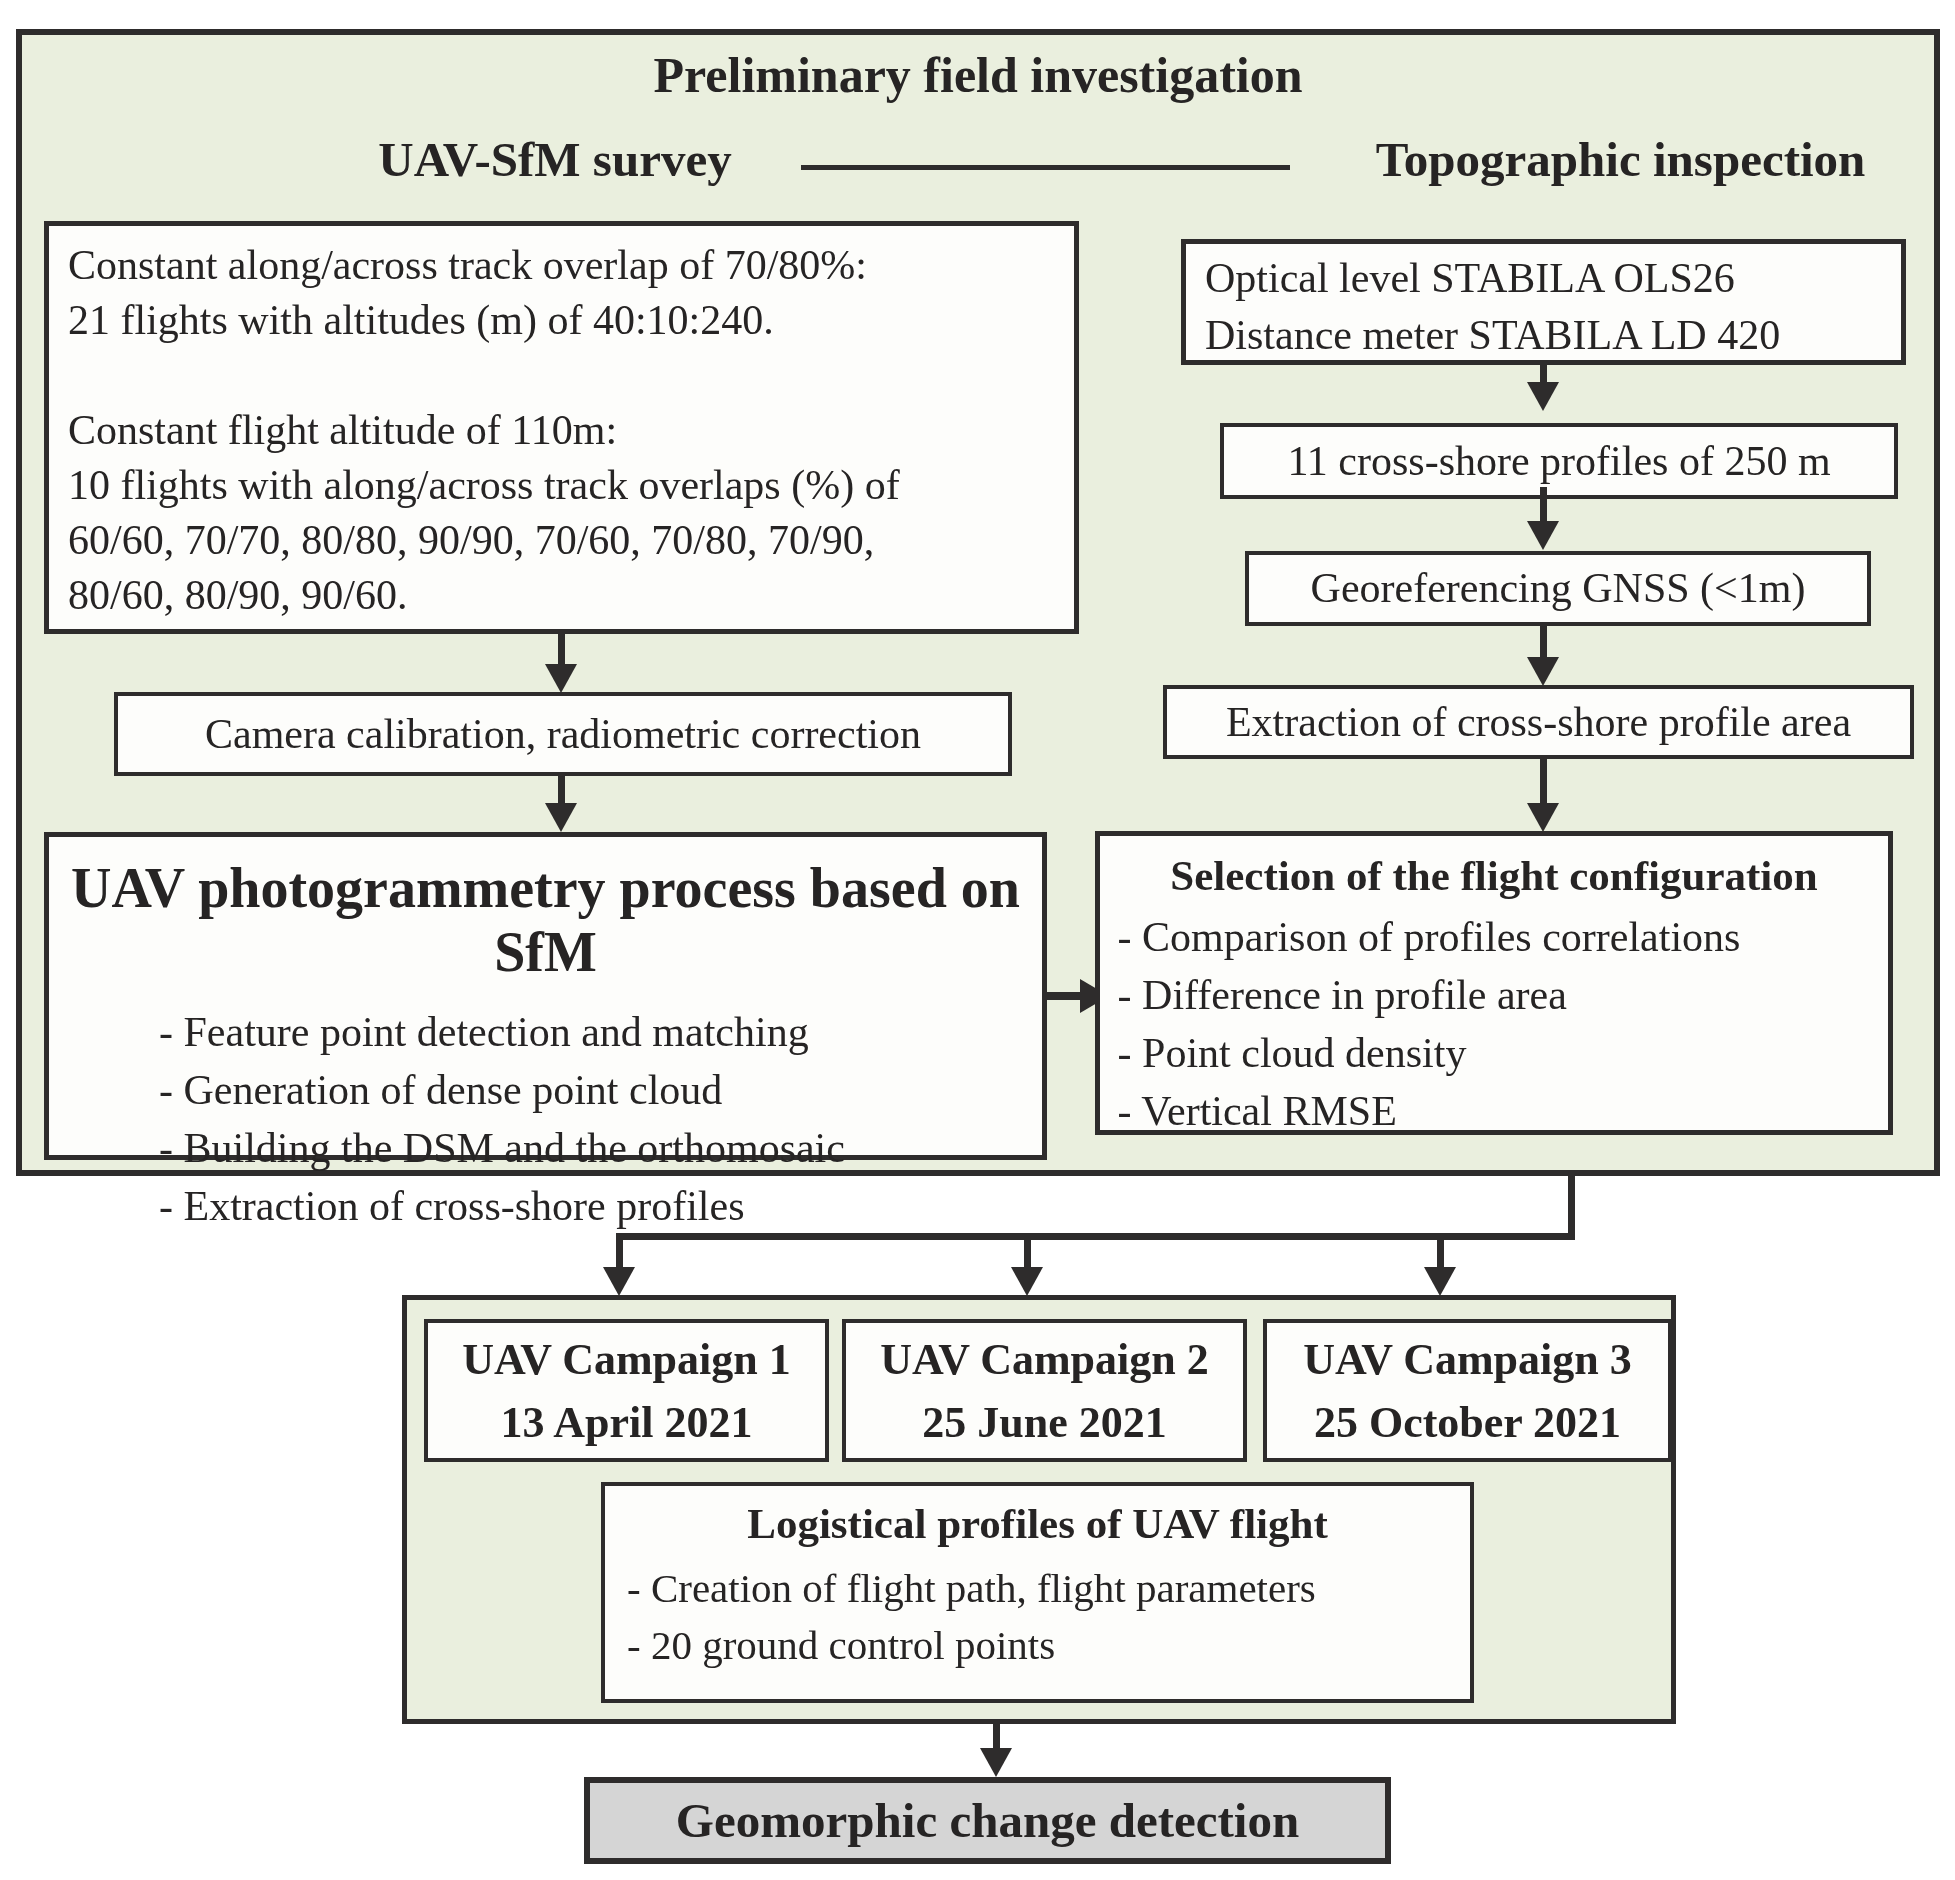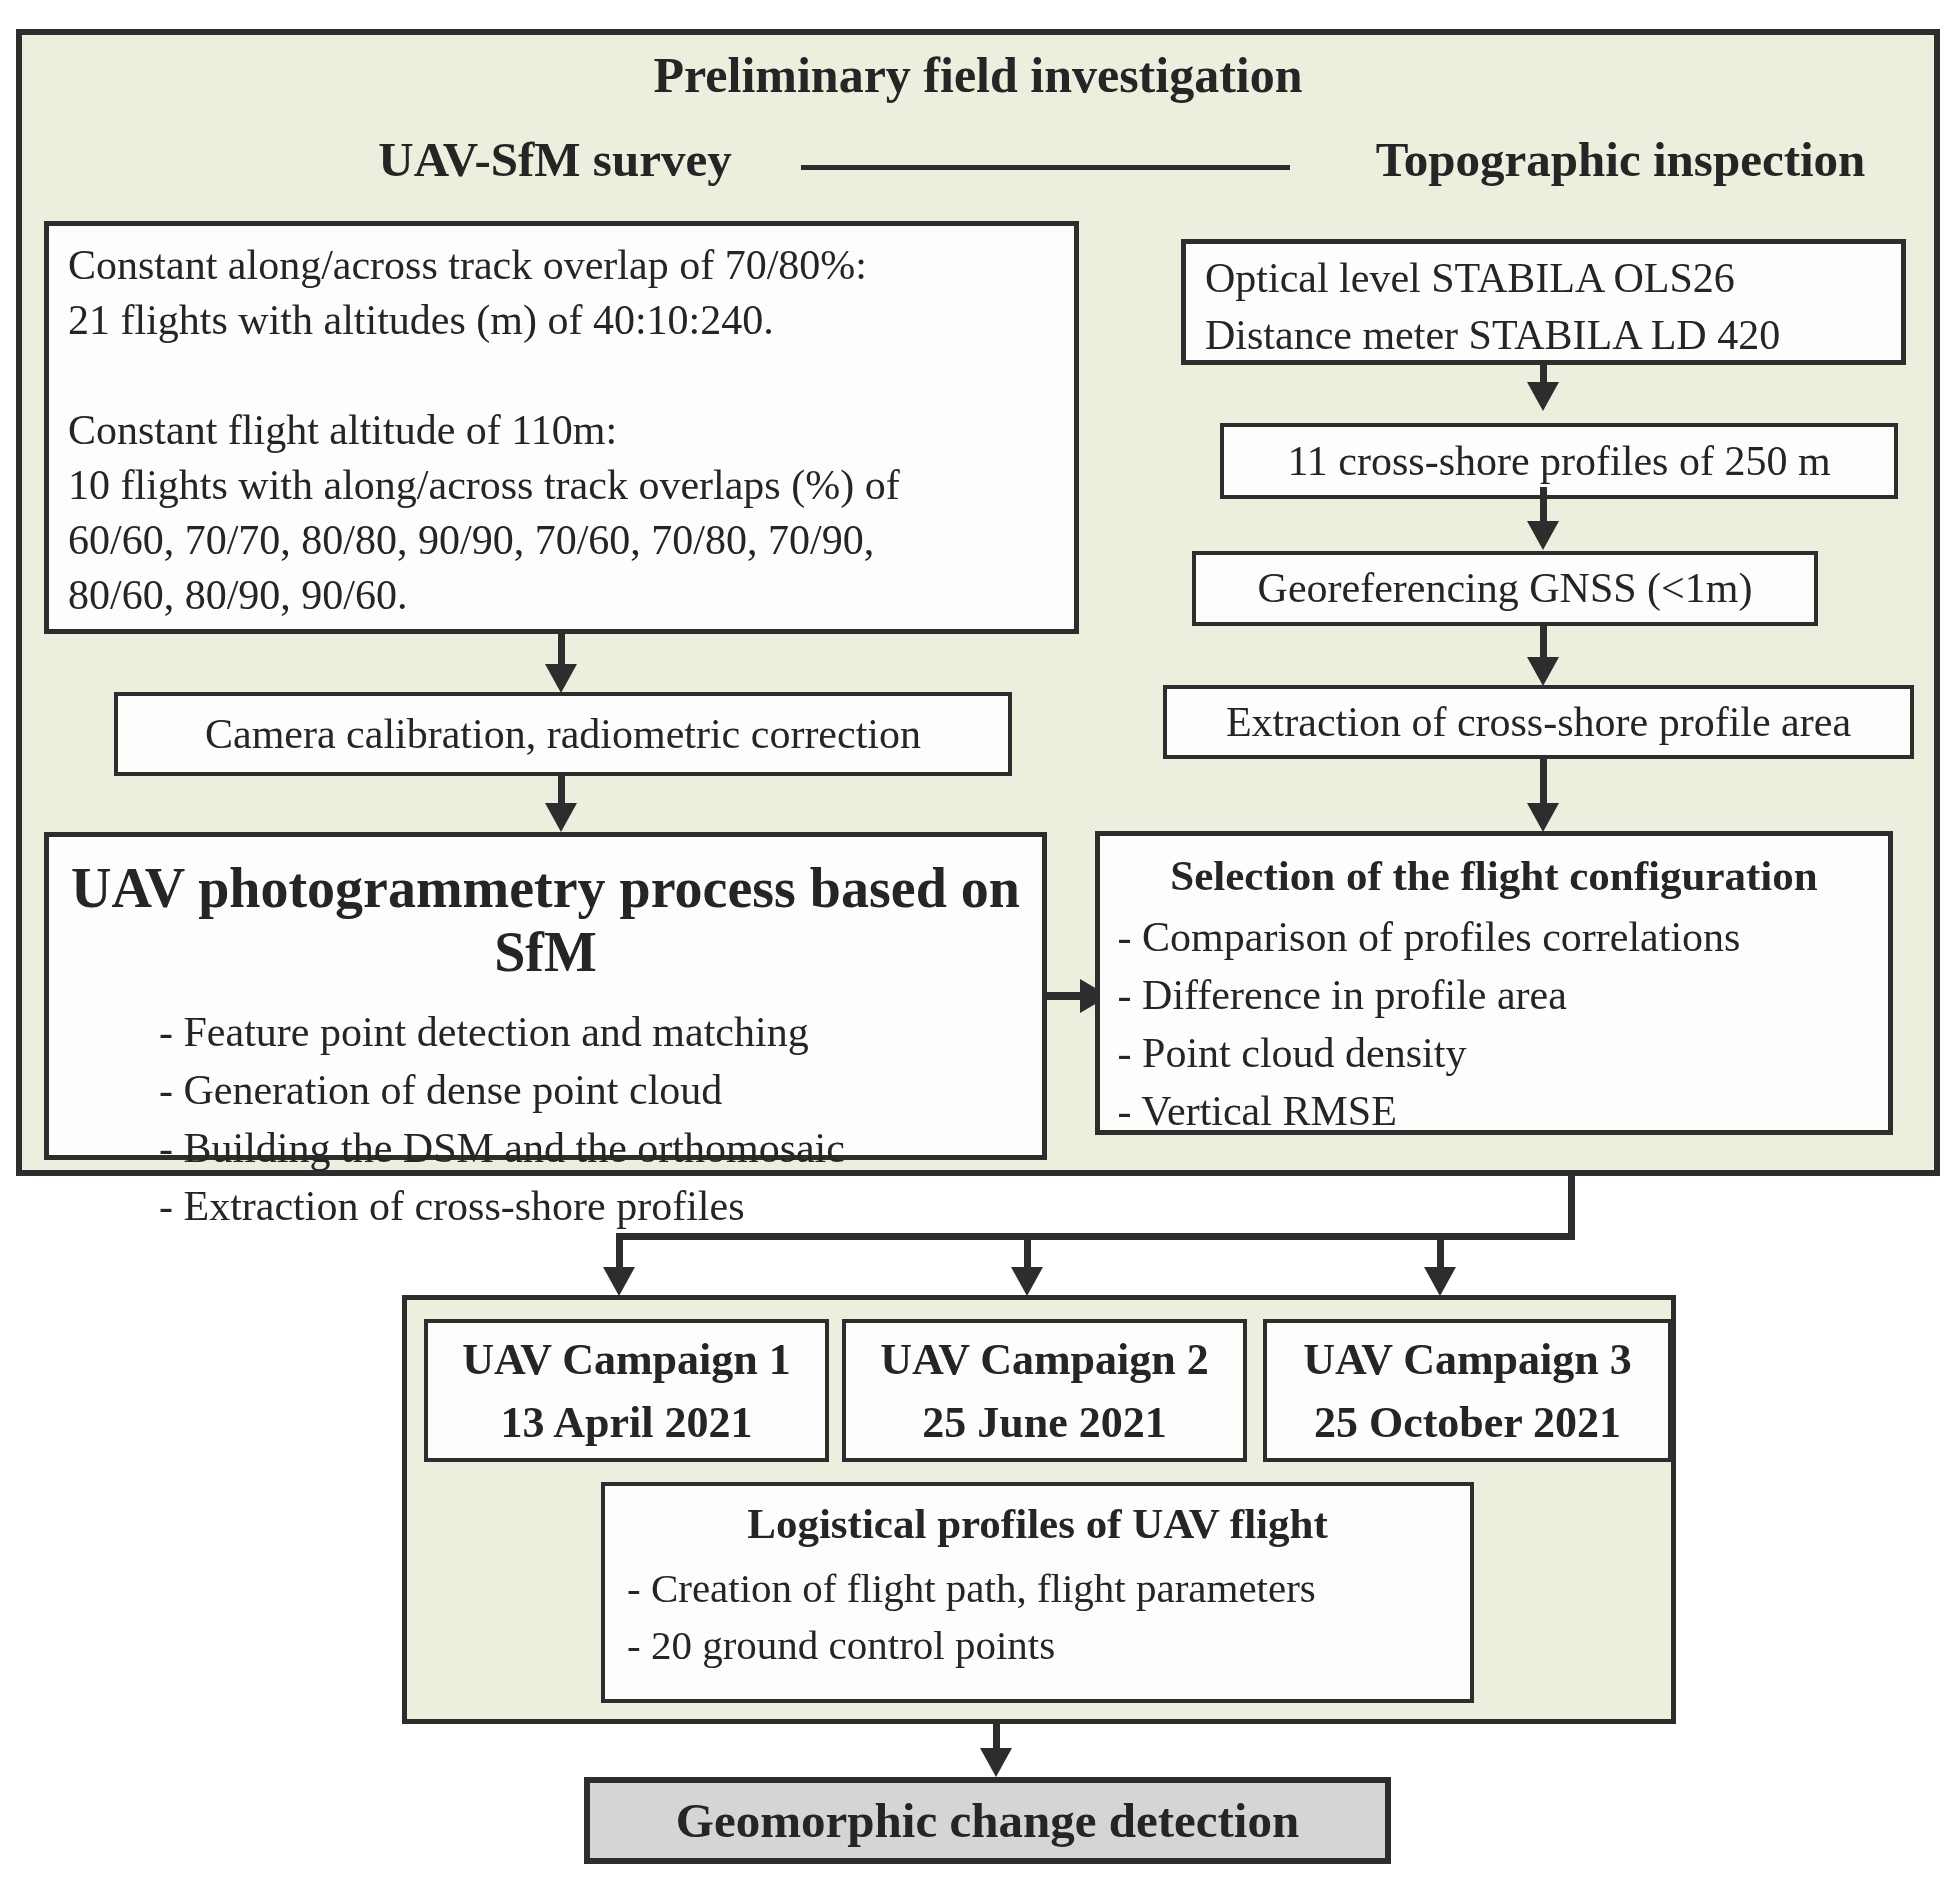--- a/index.html
+++ b/index.html
@@ -89,21 +89,21 @@
   </div>
 
   <div class="abs varrow" style="left:1527px;top:365px;height:46px;"></div>
 
   <div class="abs box cen" style="left:1220px;top:423px;width:678px;height:76px;">
     <span class="bodytxt line-item">11 cross-shore profiles of 250 m</span>
   </div>
 
   <div class="abs varrow" style="left:1527px;top:487px;height:63px;"></div>
 
-  <div class="abs box cen" style="left:1192px;top:551px;width:626px;height:75px;">
+  <div class="abs box cen" style="left:1245px;top:551px;width:626px;height:75px;">
     <span class="bodytxt line-item">Georeferencing GNSS (&lt;1m)</span>
   </div>
 
   <div class="abs varrow" style="left:1527px;top:626px;height:60px;"></div>
 
   <div class="abs box cen" style="left:1163px;top:685px;width:751px;height:74px;">
     <span class="bodytxt line-item">Extraction of cross-shore profile area</span>
   </div>
 
   <div class="abs varrow" style="left:1527px;top:759px;height:73px;"></div>

